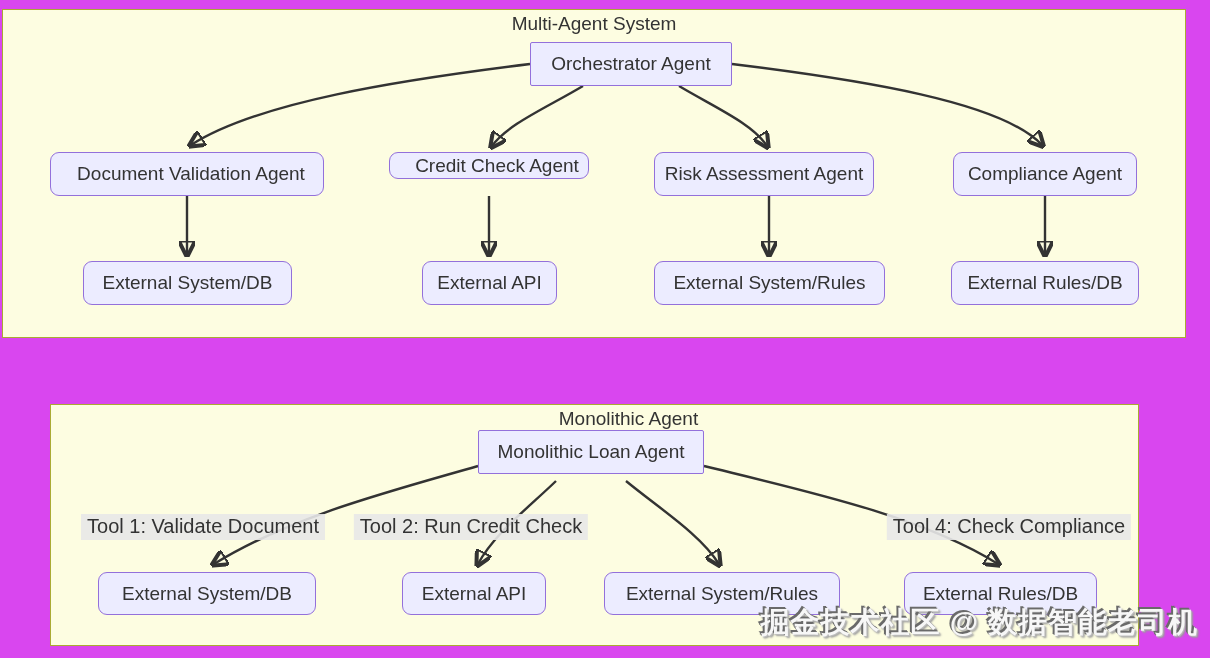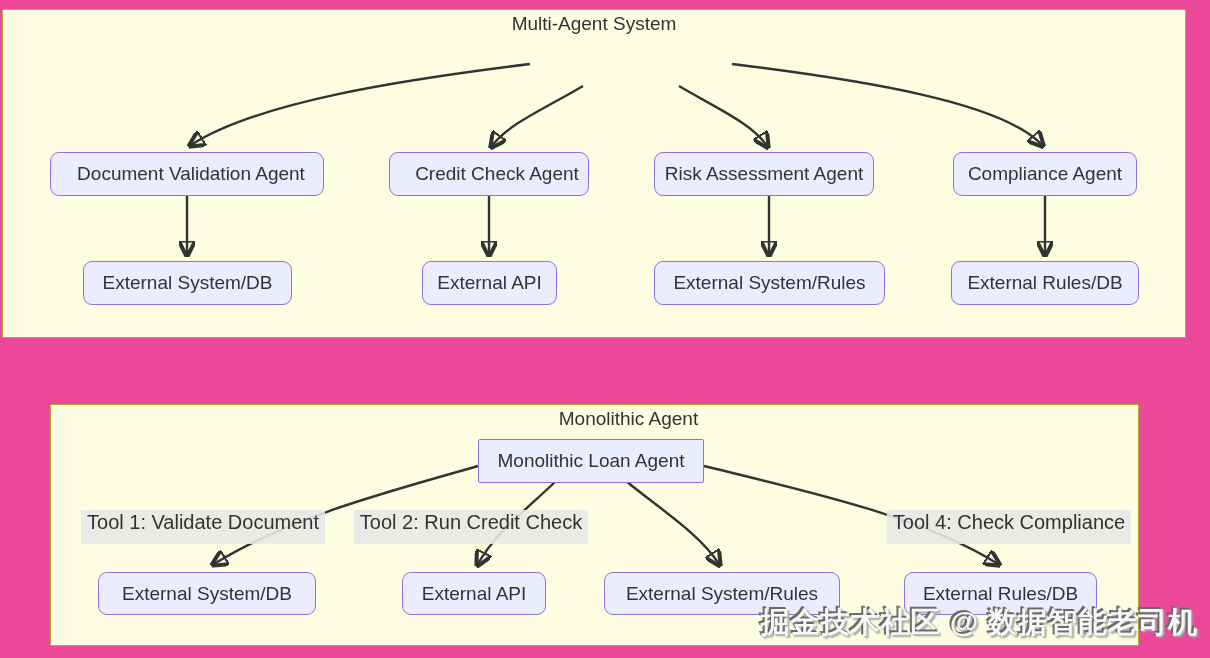--- a/index.html
+++ b/index.html
@@ -1,19 +1,19 @@
 <!DOCTYPE html>
 <html><head>
 <meta charset="utf-8">
 <style>
   html,body{margin:0;padding:0;background:#ffffff;}
   #stage{
     position:relative;
     width:1210px;height:658px;
-    background:#ec4899;
+    background:#d946ef;
     overflow:hidden;
     font-family:"Liberation Sans","DejaVu Sans",sans-serif;
     color:#333333;
   }
   .panel{
     position:absolute;
     background:#fdfde1;
     border:1.6px solid #aaaa33;
     box-sizing:border-box;
   }
@@ -35,21 +35,21 @@
     font-size:19px;
     color:#333333;
     white-space:nowrap;
   }
   .node.square{border-radius:2px;}
   .node.rounded{border-radius:9px;}
   .edge-label{
     position:absolute;
     transform:translate(-50%,-50%);
     background:rgba(232,232,232,0.9);
-    padding:1px 6px 10px 6px;
+    padding:1px 6px 2px 6px;
     font-size:20px;
     color:#333333;
     white-space:nowrap;
   }
   #edges{
     position:absolute;
     left:0;top:0;
     pointer-events:none;
   }
   #edges path{
@@ -98,32 +98,33 @@
     <path d="M 489 196 L 489 254" marker-end="url(#arrow)"></path>
     <path d="M 769 196 L 769 254" marker-end="url(#arrow)"></path>
     <path d="M 1045 196 L 1045 254" marker-end="url(#arrow)"></path>
 
     <path d="M 478 466 C 388 492, 292 516, 214 564" marker-end="url(#arrow)"></path>
     <path d="M 556 481 C 527 509, 494 534, 478 564" marker-end="url(#arrow)"></path>
     <path d="M 626 481 C 660 509, 700 534, 719 564" marker-end="url(#arrow)"></path>
     <path d="M 704 466 C 802 490, 922 516, 998 564" marker-end="url(#arrow)"></path>
   </svg>
 
+  <div class="node square" style="left:530px;top:42px;width:202px;height:44px;">Orchestrator Agent</div>
 
   <div class="node rounded" style="left:50px;top:152px;width:274px;height:44px;padding-left:8px;">Document Validation Agent</div>
-  <div class="node rounded" style="left:389px;top:152px;width:200px;height:44px;padding-left:16px;">Credit Check Agent</div>
+  <div class="node rounded" style="left:389px;top:152px;width:200px;height:27px;padding-left:16px;">Credit Check Agent</div>
   <div class="node rounded" style="left:654px;top:152px;width:220px;height:44px;">Risk Assessment Agent</div>
   <div class="node rounded" style="left:953px;top:152px;width:184px;height:44px;">Compliance Agent</div>
 
   <div class="node rounded" style="left:83px;top:261px;width:209px;height:44px;">External System/DB</div>
   <div class="node rounded" style="left:422px;top:261px;width:135px;height:44px;">External API</div>
   <div class="node rounded" style="left:654px;top:261px;width:231px;height:44px;">External System/Rules</div>
   <div class="node rounded" style="left:951px;top:261px;width:188px;height:44px;">External Rules/DB</div>
 
-  <div class="node square" style="left:478px;top:439px;width:226px;height:44px;">Monolithic Loan Agent</div>
+  <div class="node square" style="left:478px;top:430px;width:226px;height:44px;">Monolithic Loan Agent</div>
 
   <div class="edge-label" style="left:203px;top:527px;">Tool 1: Validate Document</div>
   <div class="edge-label" style="left:471px;top:527px;">Tool 2: Run Credit Check</div>
   <div class="edge-label" style="left:996px;top:527px;margin-left:13px;">Tool 4: Check Compliance</div>
 
   <div class="node rounded" style="left:98px;top:572px;width:218px;height:43px;">External System/DB</div>
   <div class="node rounded" style="left:402px;top:572px;width:144px;height:43px;">External API</div>
   <div class="node rounded" style="left:604px;top:572px;width:236px;height:43px;">External System/Rules</div>
   <div class="node rounded" style="left:904px;top:572px;width:193px;height:43px;">External Rules/DB</div>
 

